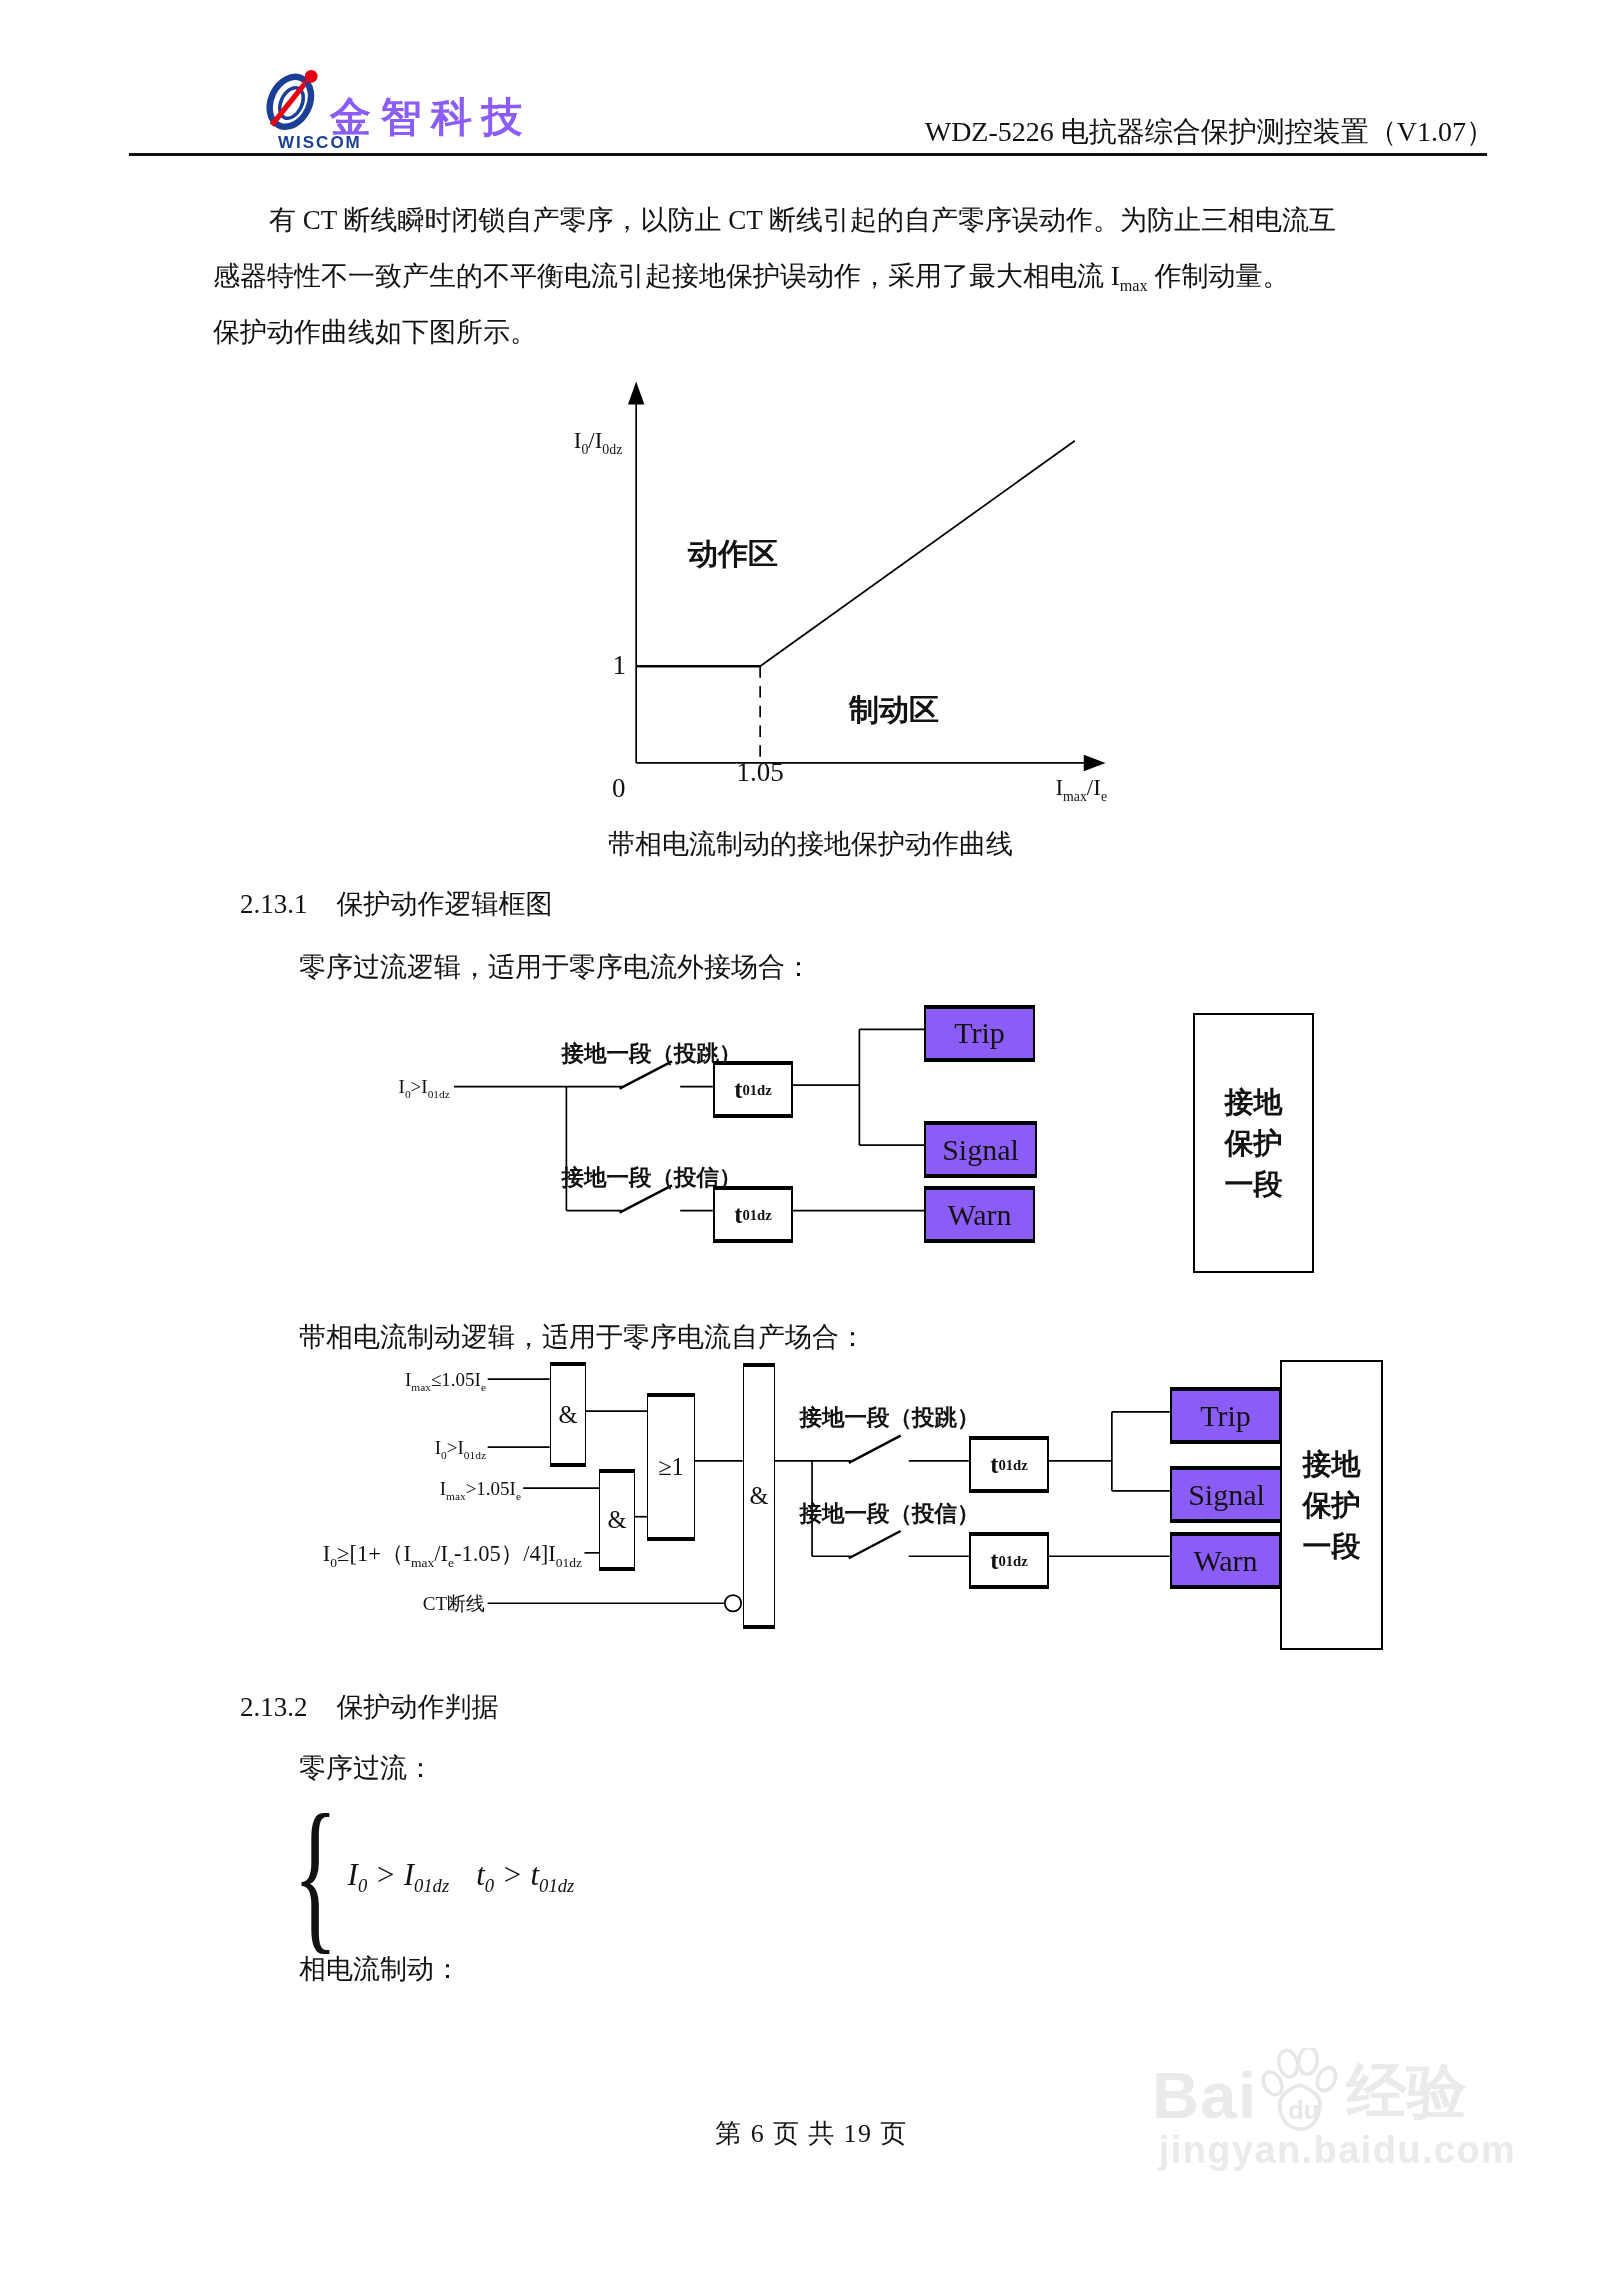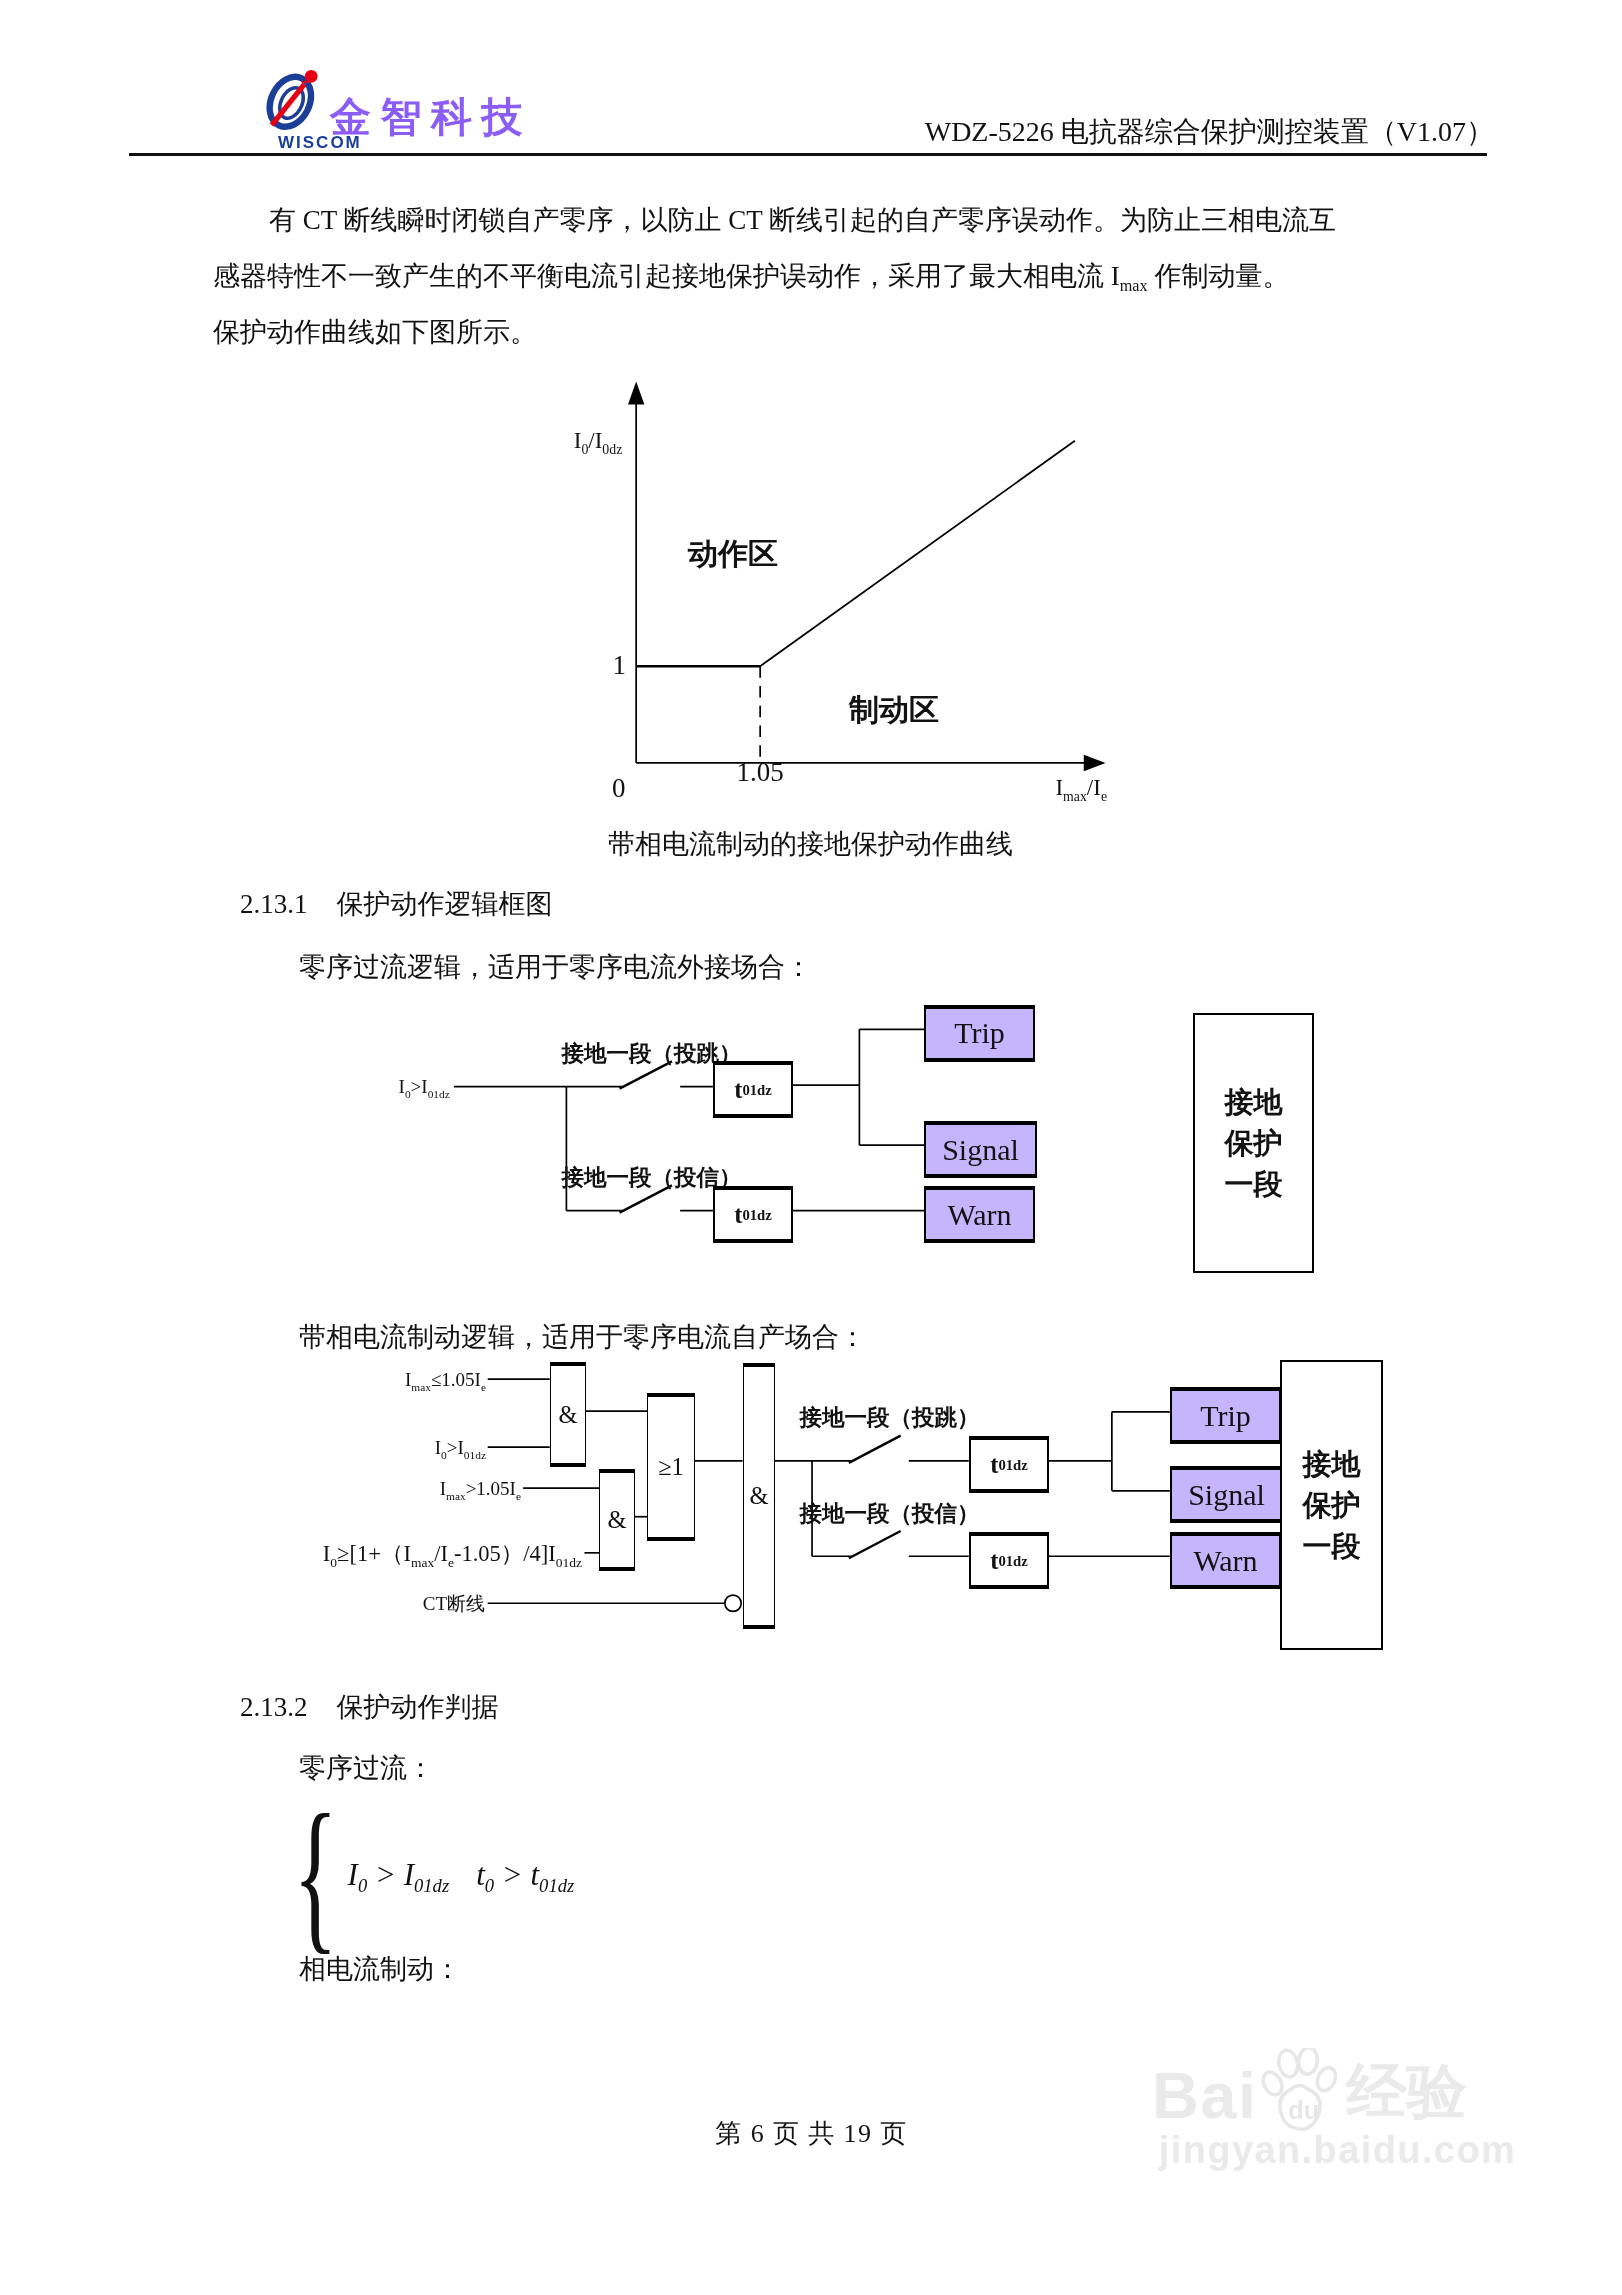--- a/index.html
+++ b/index.html
@@ -26,21 +26,21 @@
   .region{font-family:"Liberation Sans","DejaVu Sans",sans-serif;font-weight:bold;font-size:30px;}
   .figcap{font-size:27px;text-align:center;}
   
   .din{font-size:19px;text-align:right;line-height:29px;white-space:nowrap;}
   .swlab{font-family:"Liberation Sans","DejaVu Sans",sans-serif;font-weight:bold;
          font-size:22.5px;text-align:center;white-space:nowrap;}
   .gate{border:1.4px solid #000;border-top:4.8px solid #000;border-bottom:4.8px solid #000;
         display:flex;align-items:center;justify-content:center;font-size:24.5px;background:#fff;}
   .tbox{border:2.7px solid #000;border-top-width:4.8px;border-bottom-width:4.8px;background:#fff;
         display:flex;align-items:center;justify-content:center;font-size:24.5px;font-weight:bold;}
-  .obox{border:2px solid #000;border-top-width:4.8px;border-bottom-width:4.8px;background:#c4b5fd;
+  .obox{border:2px solid #000;border-top-width:4.8px;border-bottom-width:4.8px;background:#8b5cf6;
         display:flex;align-items:center;justify-content:center;font-size:30px;}
   .stage{border:2.7px solid #000;background:#fff;display:flex;align-items:center;justify-content:center;
          font-size:29px;font-weight:600;line-height:41px;white-space:pre-line;text-align:center;
          font-family:"Liberation Sans","DejaVu Sans",sans-serif;}
   
   .equation{display:flex;align-items:center;}
   .brace{font-size:170px;font-weight:400;line-height:147px;transform:scaleX(.55);transform-origin:left center;}
   .eq-lines{display:flex;flex-direction:row;gap:27px;margin-left:-27px;}
   .eq-lines div{font-style:italic;font-size:31px;}
   .footer{font-size:26px;text-align:center;letter-spacing:1.4px;}

